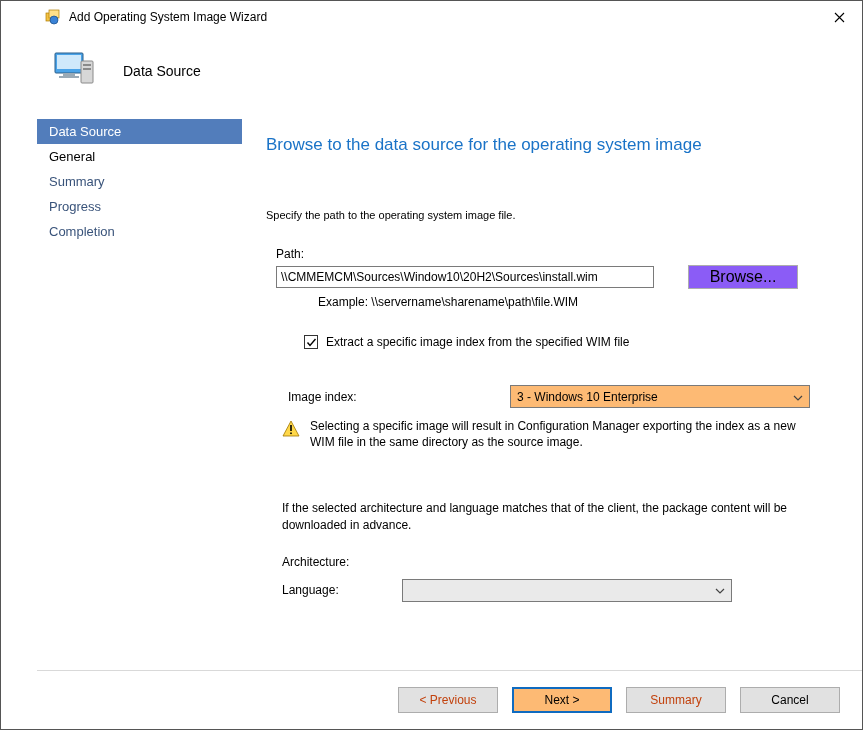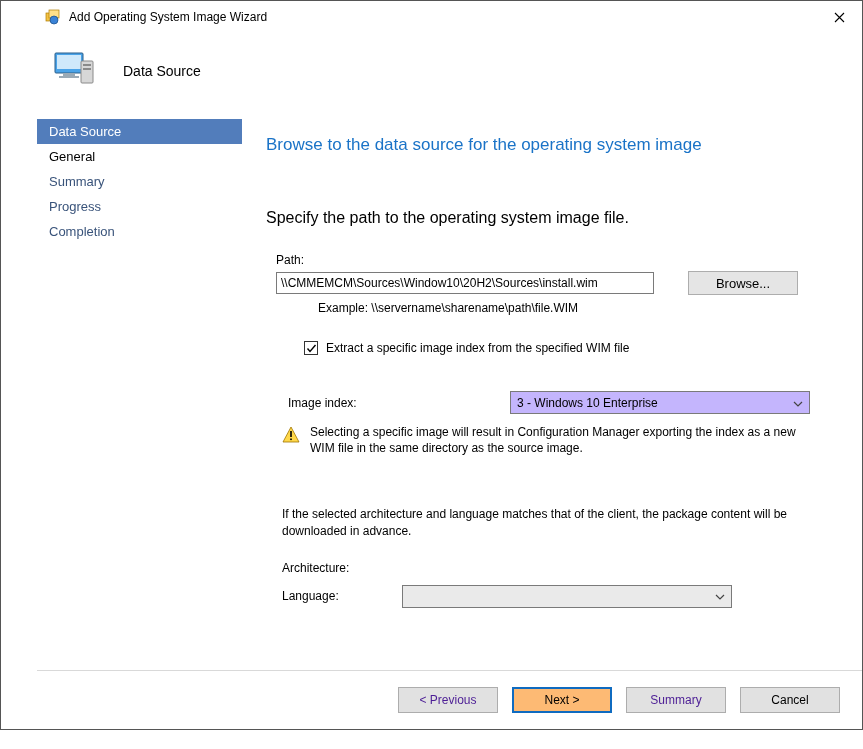--- a/index.html
+++ b/index.html
@@ -18,35 +18,35 @@
 
   .body { flex: 1; display: flex; border-bottom: 1px solid #d9d9d9; min-height: 0; }
 
   .nav { width: 205px; background: #fff; padding-top: 2px; }
   .nav-item { padding: 5px 10px 5px 12px; font-size: 13px; color: #39537a; cursor: default; }
   .nav-item.active { background: #527dbb; color: #fff; }
   .nav-item.current-step { color: #000; }
 
   .main { flex: 1; padding: 12px 24px 12px 24px; overflow: auto; }
   .main-heading { color: #1a73c7; font-size: 17px; font-weight: 400; margin: 6px 0 54px 0; }
-  .instr { font-size: 16px; margin-bottom: 26px; }
+  .instr { font-size: 11px; margin-bottom: 26px; }
 
   .label-row { margin: 0 0 4px 10px; }
   .path-row { display: flex; align-items: center; gap: 34px; margin: 0 0 6px 10px; }
   .path-input { width: 378px; height: 22px; border: 1px solid #7a7a7a; padding: 2px 4px; font-family: inherit; font-size: 12px; }
-  .browse-btn { width: 110px; height: 24px; background: #e5e5e5; border: 1px solid #adadad; font-family: inherit; font-size: 13px; }
+  .browse-btn { width: 110px; height: 24px; background: #8b5cf6; border: 1px solid #adadad; font-family: inherit; font-size: 16px; }
   .example { margin: 0 0 26px 52px; }
 
   .check-row { display: flex; align-items: center; gap: 8px; margin: 6px 0 36px 38px; }
   .checkbox { width: 14px; height: 14px; border: 1px solid #333; display: inline-flex; align-items: center; justify-content: center; }
   .checkbox svg { width: 11px; height: 11px; }
 
   .field-row { display: flex; align-items: center; margin: 0 0 10px 22px; }
   .field-label { width: 222px; }
-  .select { height: 23px; border: 1px solid #7a7a7a; background: #c4b5fd; display: flex; align-items: center; padding: 0 6px; font-size: 12px; position: relative; }
+  .select { height: 23px; border: 1px solid #7a7a7a; background: #fdba74; display: flex; align-items: center; padding: 0 6px; font-size: 12px; position: relative; }
   .select .caret { position: absolute; right: 6px; top: 50%; transform: translateY(-50%); }
   .select.index { width: 300px; }
   .select.lang  { width: 330px; background: #eaeaea; }
 
   .warn-row { display: flex; gap: 10px; margin: 8px 0 50px 16px; }
   .warn-icon { width: 18px; height: 18px; flex: none; margin-top: 2px; }
   .warn-text { font-size: 12px; line-height: 1.35; max-width: 510px; }
 
   .advance-text { font-size: 12px; line-height: 1.35; max-width: 520px; margin: 0 0 22px 16px; }
 
@@ -56,21 +56,21 @@
   .radio { display: flex; align-items: center; gap: 8px; }
   .radio-outer { width: 15px; height: 15px; border: 1px solid #333; border-radius: 50%; display:inline-flex; align-items:center; justify-content:center; }
   .radio-outer.checked::after { content:""; width:7px; height:7px; background:#000; border-radius:50%; }
 
   .lang-row { display:flex; align-items:center; margin: 0 0 10px 16px; }
   .lang-row .field-label { width: 120px; }
 
   .footer { height: 58px; display: flex; align-items: center; justify-content: flex-end; gap: 14px; padding: 0 22px; }
   .footer button { width: 100px; height: 26px; font-family: inherit; font-size: 12px; background: #e1e1e1; border: 1px solid #adadad; }
   .footer button.primary { background: #fdba74; border: 2px solid #0f6bc0; }
-  .footer button:disabled { color: #4c1d95; }
+  .footer button:disabled { color: #c2410c; }
 </style>
 </head>
 <body>
 
 <div class="window">
 
   <div class="titlebar">
     <span class="app-icon">
       <svg viewBox="0 0 16 16">
         <rect x="1" y="4" width="10" height="8" fill="#f3c244" stroke="#b07d00" stroke-width="0.7"></rect>

